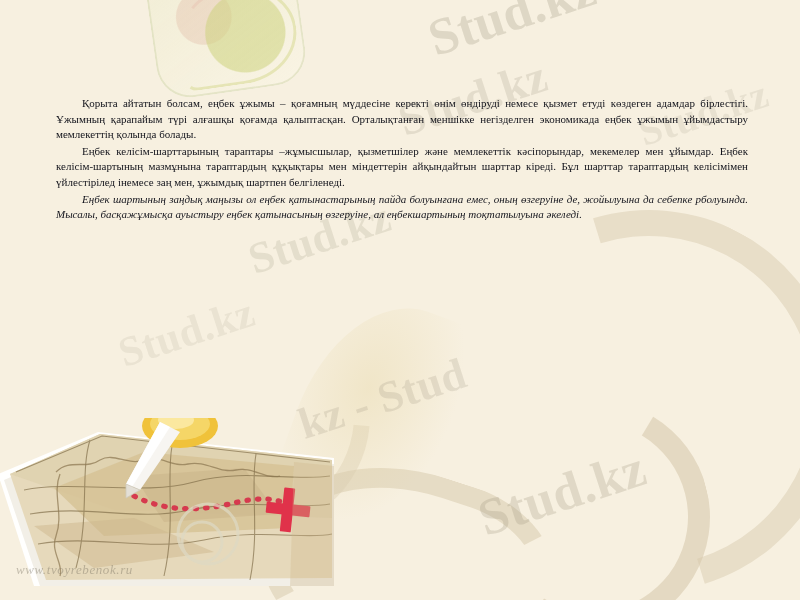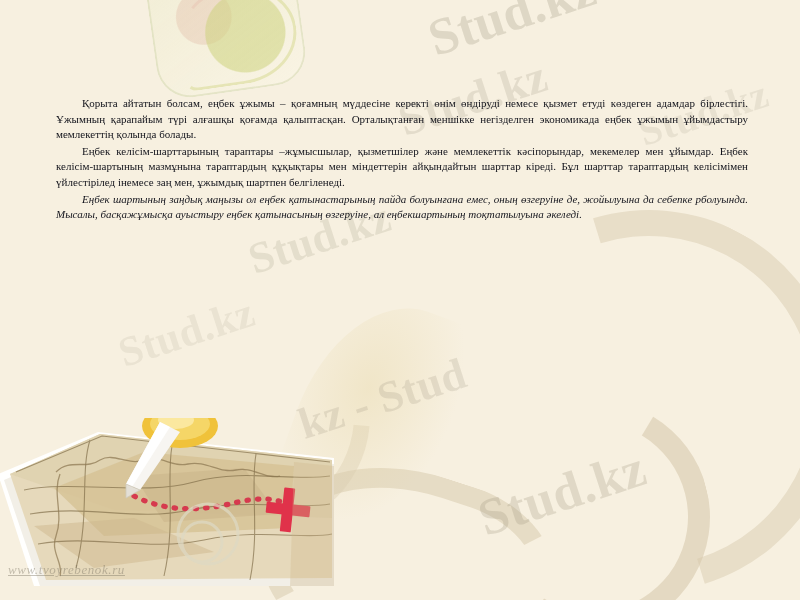--- a/index.html
+++ b/index.html
@@ -193,30 +193,29 @@
     left: -6px;
     top: 418px;
     width: 340px;
     height: 168px;
     z-index: 3;
   }
   .illustration svg { display: block; }
 
   .site-watermark {
     position: absolute;
-    left: 8px;
+    left: 16px;
     top: 562px;
     z-index: 6;
     font-family: "Liberation Serif", serif;
     font-style: italic;
     font-size: 13px;
     color: rgba(120,112,96,0.42);
     letter-spacing: 0.6px;
     white-space: nowrap;
-    text-decoration: underline;
   }
 </style>
 </head>
 <body>
 
 <div id="slide">
 
   <div class="ornament-layer">
     <div class="orn-topleft"></div>
     <div class="orn-swirl orn-swirl-a"></div>

